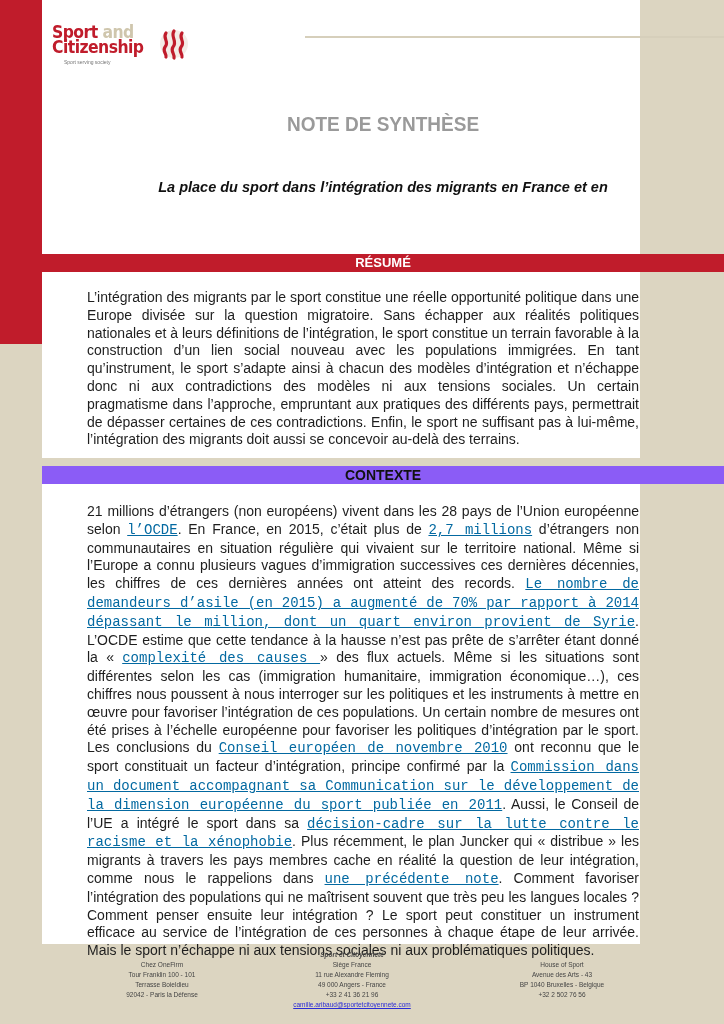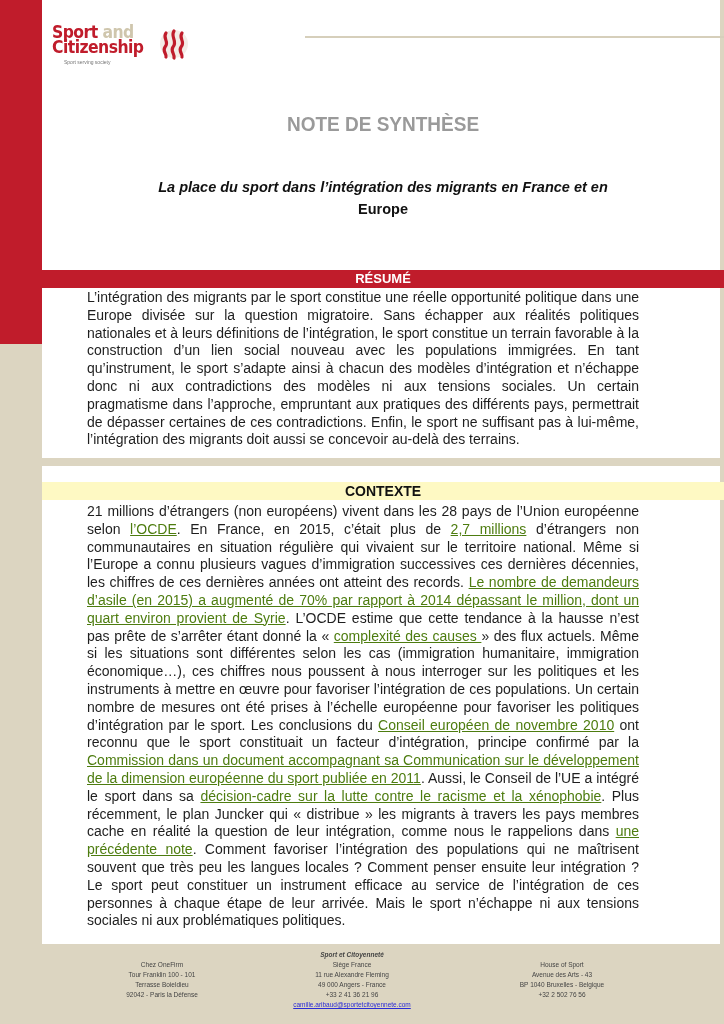--- a/index.html
+++ b/index.html
@@ -8,21 +8,21 @@
     background: #dcd5c1;
     font-family: "Liberation Sans", sans-serif;
     color: #1a1a1a;
     position: relative;
   }
   .red-bar {
     position: absolute; left: 0; top: 0; width: 42px; height: 344px;
     background: #c01c2b;
   }
   .page {
-    position: absolute; left: 42px; top: 0; width: 678px; height: 944px;
+    position: absolute; left: 42px; top: 0; width: 598px; height: 944px;
     background: #ffffff;
   }
   
   .logo {
     position: absolute; left: 10px; top: 25px; height: 46px; display: flex; align-items: flex-start;
   }
   .logo-block { display: flex; flex-direction: column; }
   .logo-word {
     font-family: "DejaVu Sans", sans-serif; font-weight: bold; font-size: 17px; line-height: 15px;
     color: #c01c2b; letter-spacing: -0.6px; transform: scaleX(0.92); transform-origin: left;
@@ -39,34 +39,34 @@
     position: absolute; left: 0; width: 682px; top: 113px; text-align: center;
     font-size: 20px; color: #9a9a9a; font-weight: bold; transform: scaleX(0.95);
   }
   .subtitle {
     position: absolute; left: 60px; width: 562px; top: 176px; text-align: center;
     font-size: 14.5px; font-weight: bold; font-style: italic; line-height: 22px; color: #111;
   }
   .subtitle .up { font-style: normal; }
   .band {
     position: absolute; left: 0; width: 682px; height: 18px; text-align: center;
-    font-size: 13px; font-weight: bold; line-height: 18px; margin-top: 16px;
+    font-size: 13px; font-weight: bold; line-height: 18px;
   }
   .band-red { top: 254px; background: #c01c2b; color: #fff; }
-  .band-beige { top: 466px; background: #fef9c3; color: #111; font-size: 14px; }
+  .band-beige { top: 466px; background: #8b5cf6; color: #111; font-size: 14px; }
   .gap {
     position: absolute; left: 0; width: 682px; top: 458px; height: 8px; background: #dcd5c1;
   }
   .para {
     position: absolute; left: 45px; width: 552px; text-align: justify;
     font-size: 14px; line-height: 17.8px; color: #1e1e1e;
   }
   .p1 { top: 289px; }
   .p2 { top: 503px; }
-  .para a { color: #4d7c0f; text-decoration: underline; }
+  .para a { color: #0369a1; text-decoration: underline; font-family: Liberation Mono, monospace; }
   .footer {
     position: absolute; left: 42px; top: 944px; width: 682px; height: 80px;
     font-family: "Liberation Sans", sans-serif; font-size: 6.5px; color: #444;
   }
   .fcol { position: absolute; text-align: center; line-height: 10px; }
   .fcol.c1 { left: 60px; width: 120px; top: 16px; }
   .fcol.c2 { left: 220px; width: 180px; top: 6px; }
   .fcol.c3 { left: 455px; width: 130px; top: 16px; }
   .fcol .it { font-style: italic; font-weight: bold; }
   .fcol a { color: #2b2bd6; text-decoration: underline; }
@@ -92,21 +92,20 @@
         <path d="M23 5 C19 10, 27 14, 22 19 C19 23, 24 26, 23 29" stroke="#c01c2b" stroke-width="3.2" fill="none" stroke-linecap="round"></path>
       </svg>
     </div>
   </div>
   <div class="logo-line"></div>
 
   <div class="title">NOTE DE SYNTHÈSE</div>
 
   <div class="subtitle">
     <div>La place du sport dans l’intégration des migrants en France et en</div>
-    <div class="up">Europe</div>
   </div>
 
   <div class="band band-red">RÉSUMÉ</div>
 
   <div class="para p1">L’intégration des migrants par le sport constitue une réelle opportunité politique dans une Europe divisée sur la question migratoire. Sans échapper aux réalités politiques nationales et à leurs définitions de l’intégration, le sport constitue un terrain favorable à la construction d’un lien social nouveau avec les populations immigrées. En tant qu’instrument, le sport s’adapte ainsi à chacun des modèles d’intégration et n’échappe donc ni aux contradictions des modèles ni aux tensions sociales. Un certain pragmatisme dans l’approche, empruntant aux pratiques des différents pays, permettrait de dépasser certaines de ces contradictions. Enfin, le sport ne suffisant pas à lui-même, l’intégration des migrants doit aussi se concevoir au-delà des terrains.</div>
 
   <div class="gap"></div>
   <div class="band band-beige">CONTEXTE</div>
 
   <div class="para p2">

